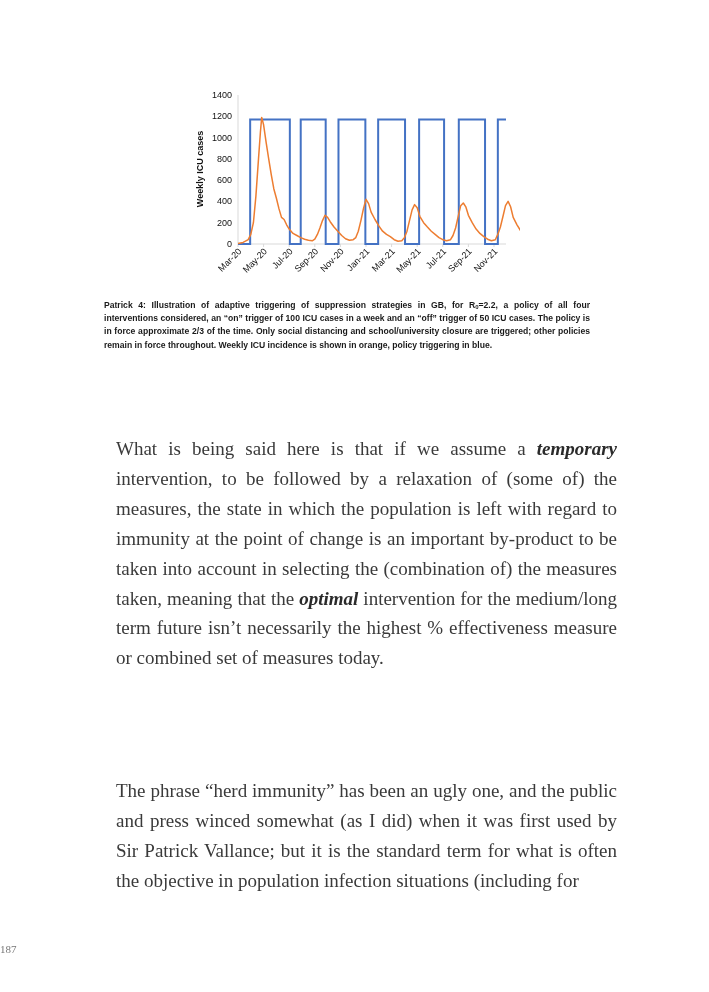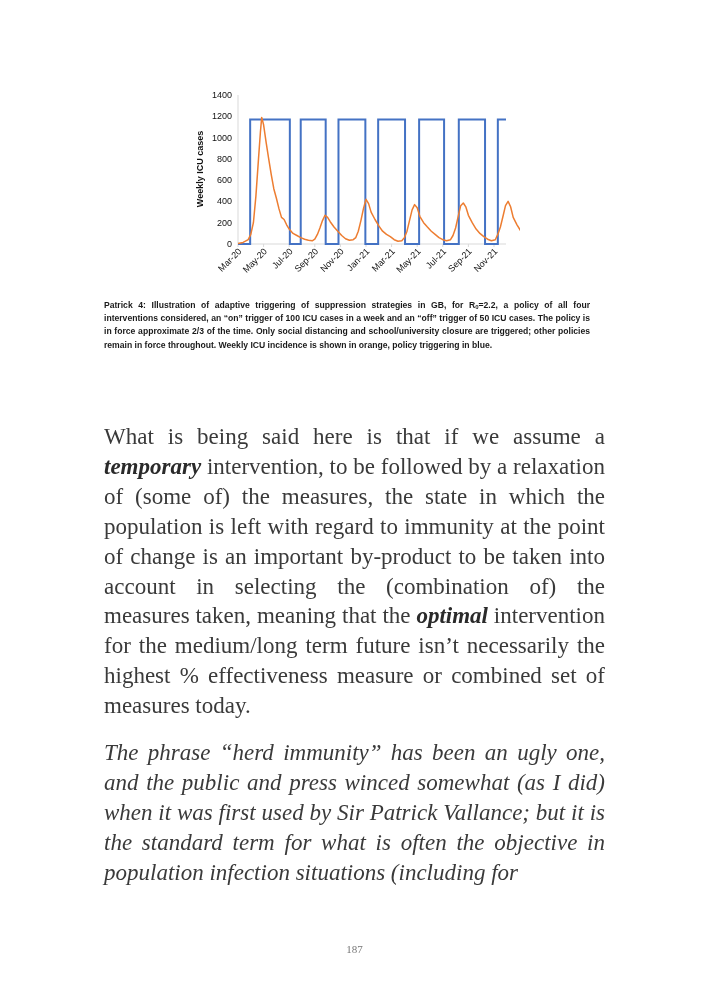--- a/index.html
+++ b/index.html
@@ -9,29 +9,29 @@
   .figure svg { position: absolute; left: 0; top: 0; }
   .caption {
     position: absolute; left: 104px; top: 299px; width: 486px;
     font-family: "Liberation Sans", sans-serif; font-weight: bold;
     font-size: 8.6px; line-height: 13.2px; color: #1a1a1a;
     text-align: justify; text-align-last: left;
   }
   .caption sub { font-size: 6px; vertical-align: -1px; line-height: 0; }
   .body-text {
     position: absolute; left: 104px; width: 501px;
-    font-family: "Liberation Serif", serif; font-size: 23px;
+    font-family: "Liberation Serif", serif; font-size: 19px;
     line-height: 29.9px; color: #3a3a3a; text-align: justify;
-    margin: 0;
+    margin: 12px;
   }
   .p1 { top: 422px; }
-  .p2 { top: 738px; font-style: italic; }
+  .p2 { top: 764px; }
   .emph { font-weight: bold; font-style: italic; color: #2a2a2a; }
   .page-number {
-    position: absolute; left: 0; width: 709px; top: 943px; text-align: center;
+    position: absolute; left: 0; width: 709px; top: 943px; 
     font-family: "Liberation Serif", serif; font-size: 11px; color: #777;
   }
   .axis-text { font-family: "Liberation Sans", sans-serif; font-size: 9px; fill: #111; }
   .axis-title { font-family: "Liberation Sans", sans-serif; font-size: 9px; font-weight: bold; fill: #111; }
 </style>
 </head>
 <body>
 
 <div class="page">
 

